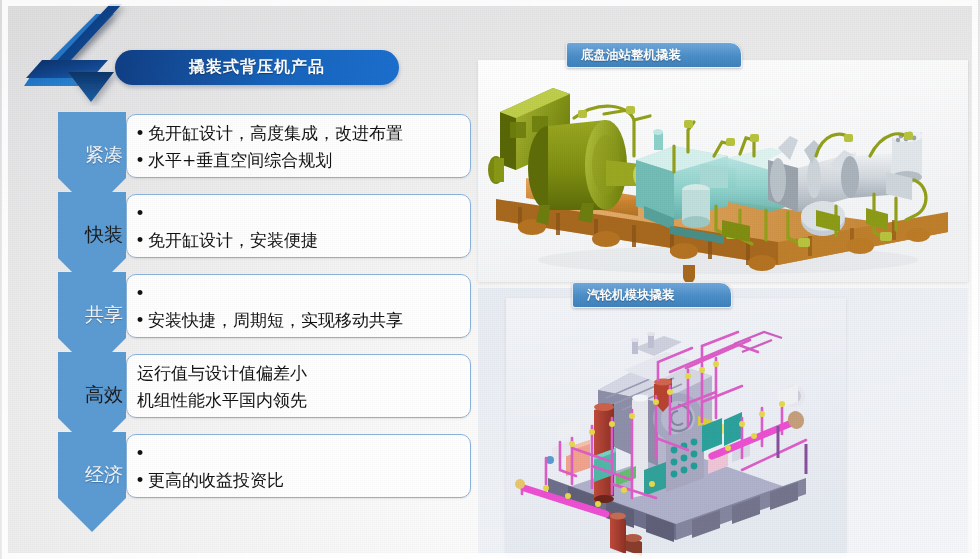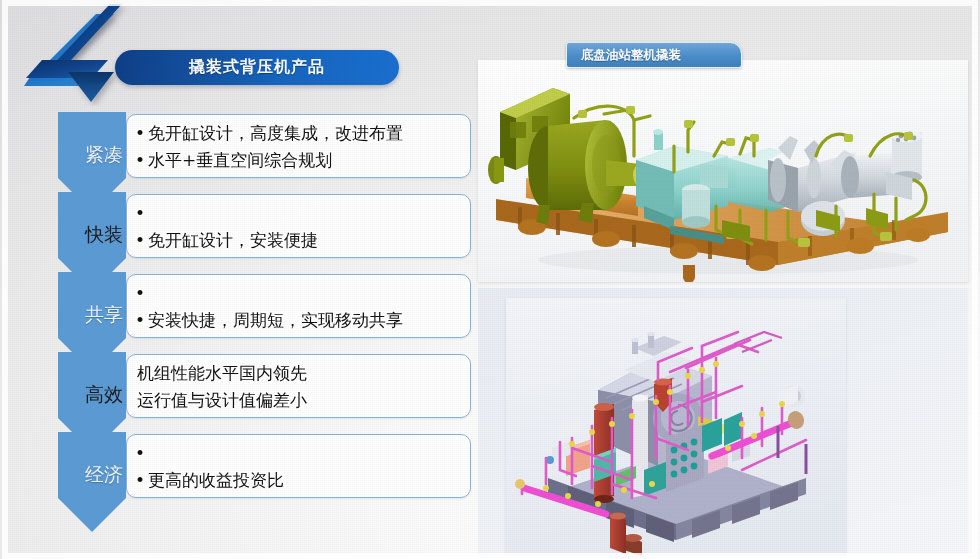--- a/index.html
+++ b/index.html
@@ -179,24 +179,24 @@
             <span class="bullet">•</span>
             <span>安装快捷，周期短，实现移动共享</span>
           </div>
         </div>
       </div>
       <div class="row" style="top: 240px;">
         <div class="chev"></div>
         <div class="chev-label dark">高效</div>
         <div class="box">
           <div class="bline nobullet">
+            <span>运行值与设计值偏差小</span>
+          </div>
+          <div class="bline nobullet">
             <span>机组性能水平国内领先</span>
-          </div>
-          <div class="bline nobullet">
-            <span>运行值与设计值偏差小</span>
           </div>
         </div>
       </div>
       <div class="row" style="top: 320px;">
         <div class="chev"></div>
         <div class="chev-label white">经济</div>
         <div class="box">
           <div class="bline">
             <span class="bullet">•</span>
           </div>
@@ -570,16 +570,19 @@
         <path d="M228 46 L258 34 L276 40"></path>
         <path d="M236 54 L266 42"></path>
       </g>
 
       <g stroke="#8a4fa0" stroke-width="3" fill="none">
         <path d="M272 128 L272 160"></path>
         <path d="M300 146 L300 176"></path>
       </g>
     </svg>
   </div>
+  <div class="caption" id="cap2">
+    <span>汽轮机模块撬装</span>
+  </div>
 
   <div id="noise"></div>
   <div id="innerframe"></div>
 </div>
 
 </body></html>

